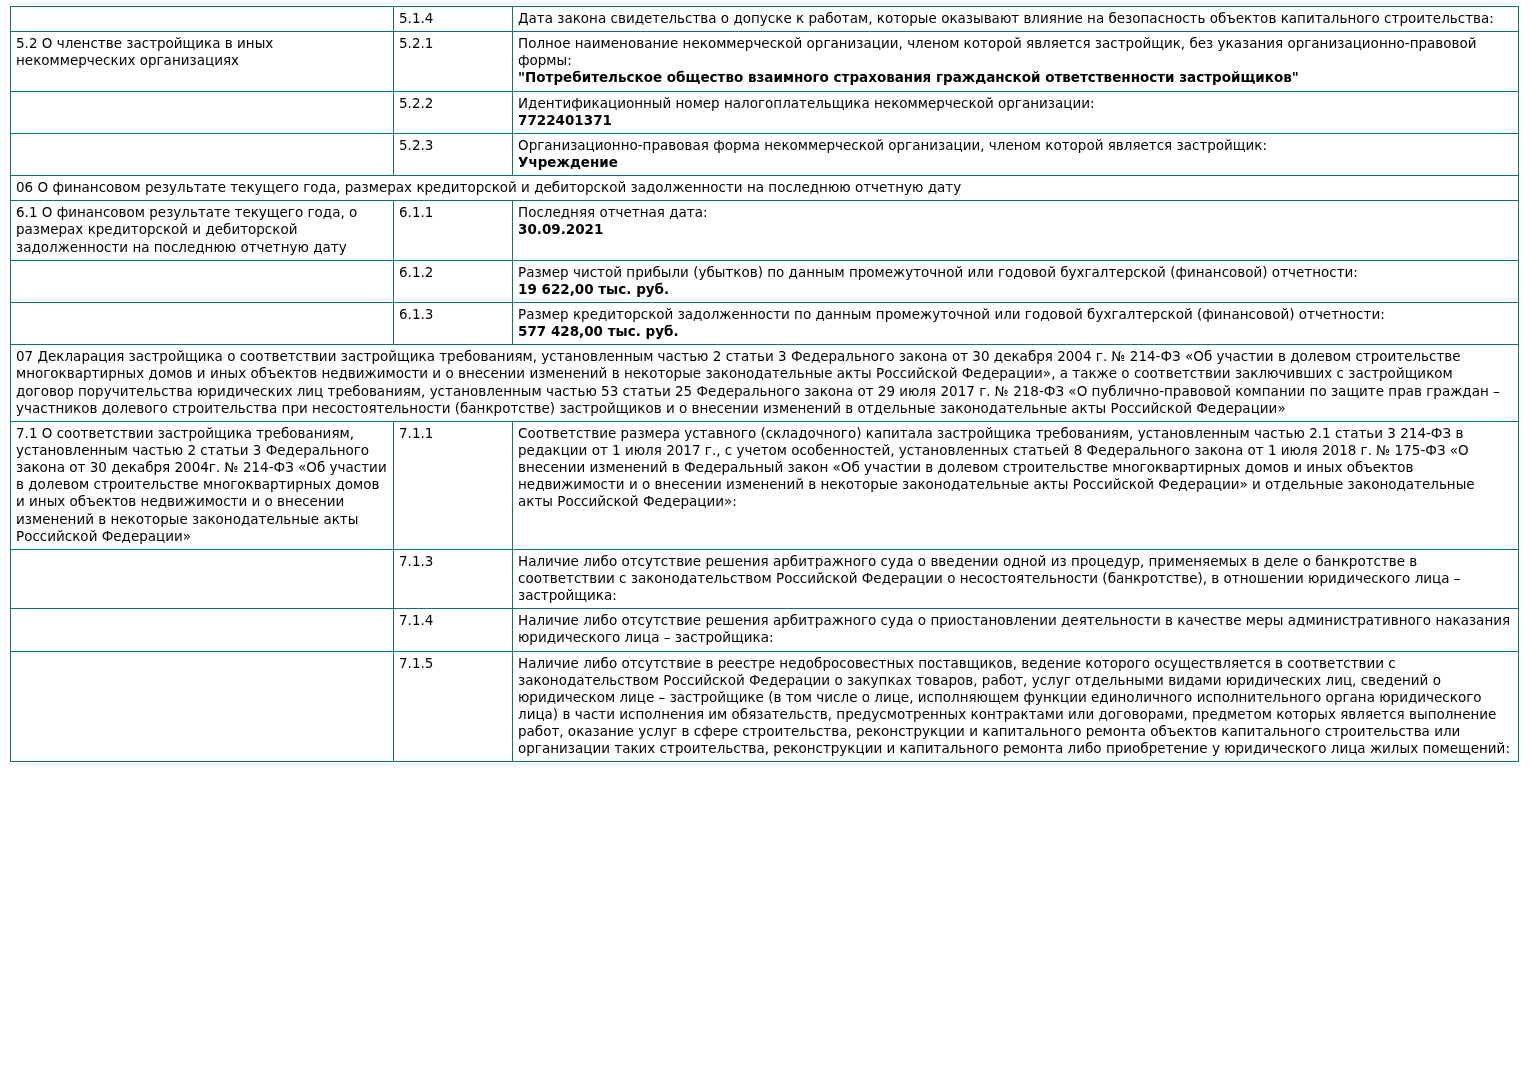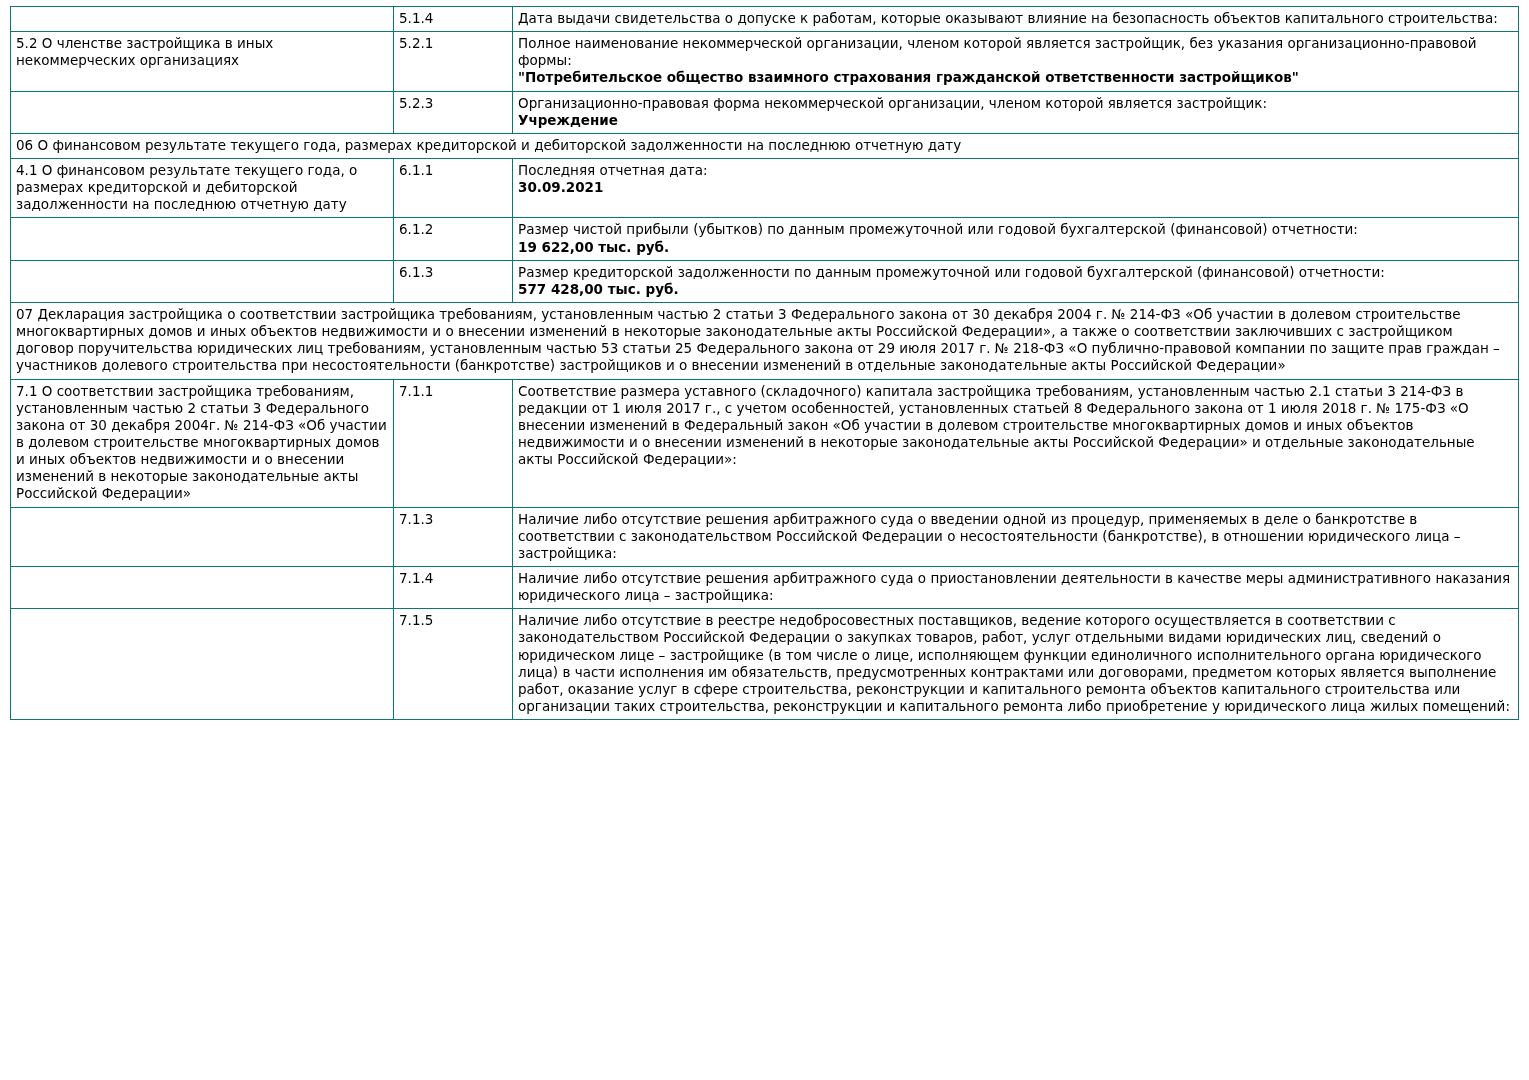--- a/index.html
+++ b/index.html
@@ -43,49 +43,57 @@
 <body>
 
 <div class="page">
   <table class="doc">
     <tbody>
 
       <tr>
         <td class="c1"></td>
         <td class="c2">5.1.4</td>
         <td class="c3 lines">
-          <p>Дата выдачи свидетельства о допуске к работам, которые оказывают влияние на безопасность объектов капитального строительства:</p>
+          <p>Дата закона свидетельства о допуске к работам, которые оказывают влияние на безопасность объектов капитального строительства:</p>
         </td>
       </tr>
 
       <tr>
         <td class="c1">5.2 О членстве застройщика в иных некоммерческих организациях</td>
         <td class="c2 mid">5.2.1</td>
         <td class="c3 lines">
           <p>Полное наименование некоммерческой организации, членом которой является застройщик, без указания организационно-правовой формы:</p>
           <p class="bold">"Потребительское общество взаимного страхования гражданской ответственности застройщиков"</p>
         </td>
       </tr>
 
+      <tr>
+        <td class="c1"></td>
+        <td class="c2 mid">5.2.2</td>
+        <td class="c3 lines">
+          <p>Идентификационный номер налогоплательщика некоммерческой организации:</p>
+          <p class="bold">7722401371</p>
+        </td>
+      </tr>
 
       <tr>
         <td class="c1"></td>
         <td class="c2 mid">5.2.3</td>
         <td class="c3 lines">
           <p>Организационно-правовая форма некоммерческой организации, членом которой является застройщик:</p>
           <p class="bold">Учреждение</p>
         </td>
       </tr>
 
       <tr>
         <td class="full" colspan="3">06 О финансовом результате текущего года, размерах кредиторской и дебиторской задолженности на последнюю отчетную дату</td>
       </tr>
 
       <tr>
-        <td class="c1">4.1 О финансовом результате текущего года, о размерах кредиторской и дебиторской задолженности на последнюю отчетную дату</td>
+        <td class="c1">6.1 О финансовом результате текущего года, о размерах кредиторской и дебиторской задолженности на последнюю отчетную дату</td>
         <td class="c2 mid">6.1.1</td>
         <td class="c3 lines">
           <p>Последняя отчетная дата:</p>
           <p class="bold">30.09.2021</p>
         </td>
       </tr>
 
       <tr>
         <td class="c1"></td>
         <td class="c2 mid">6.1.2</td>

